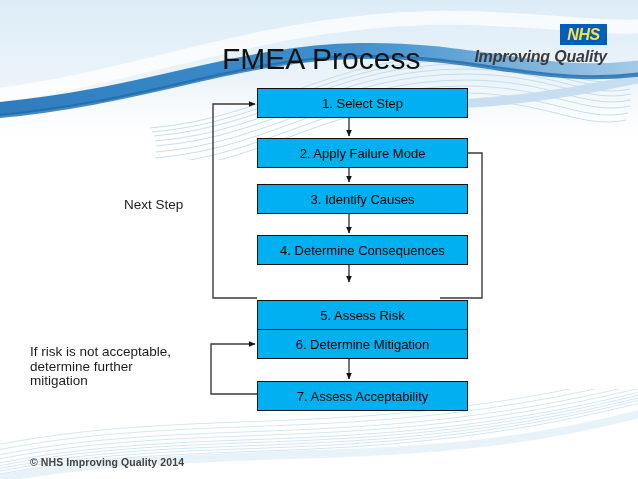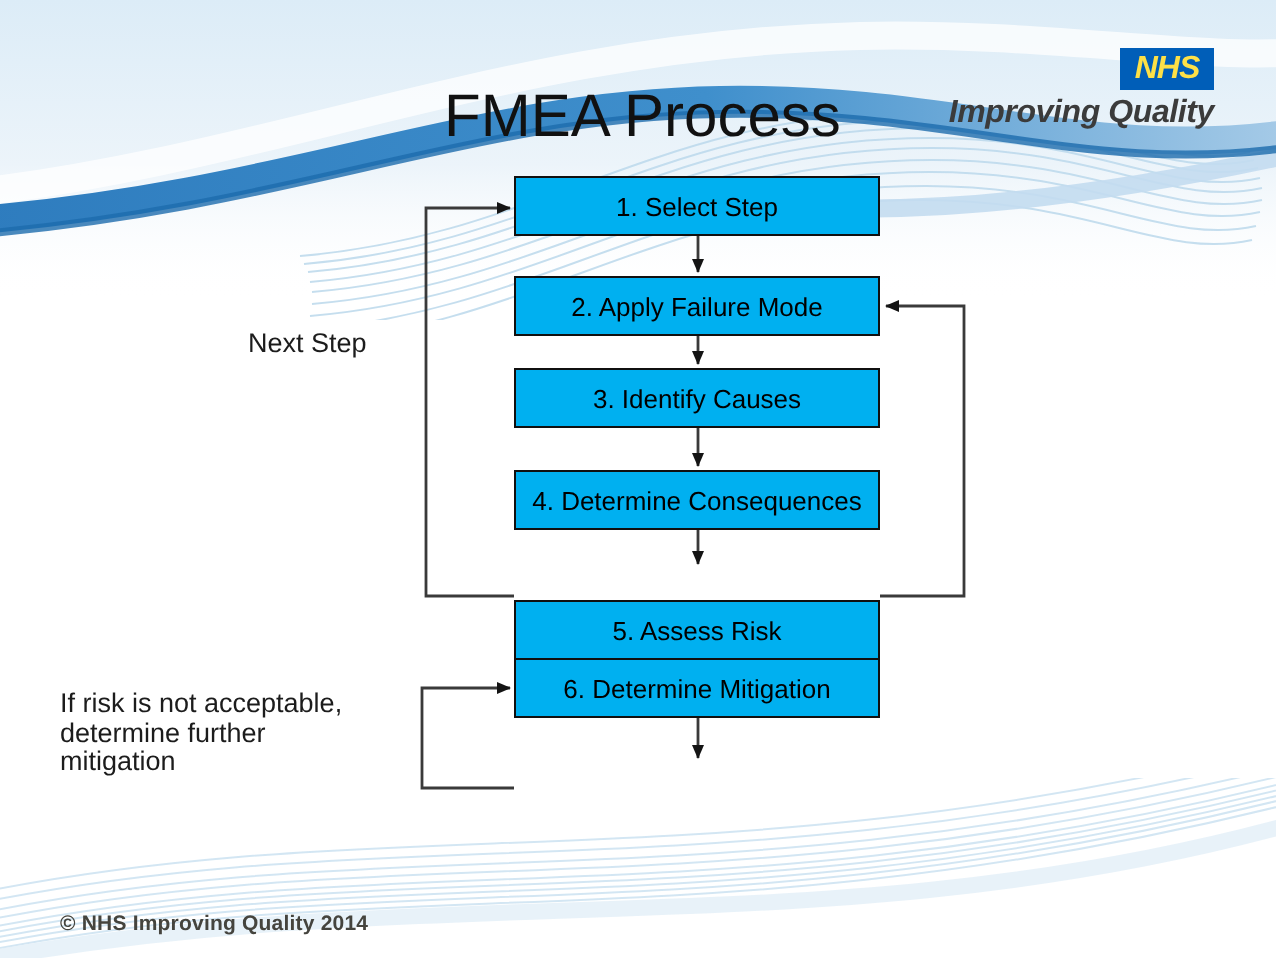--- a/index.html
+++ b/index.html
@@ -27,29 +27,29 @@
   .nhs-box span{
     color:#fde047;font-weight:700;font-style:italic;font-size:16px;letter-spacing:-0.5px;
   }
   .tagline{
     margin-top:3px;font-size:16px;font-weight:700;font-style:italic;
     color:#3b3b3b;letter-spacing:-0.2px;white-space:nowrap;
   }
   
   .connectors{position:absolute;left:0;top:0;z-index:2;pointer-events:none;}
   .flow-box{
-    position:absolute;left:257px;width:183px;height:30px;z-index:3;
+    position:absolute;left:257px;width:211px;height:30px;z-index:3;
     background:var(--box-fill,#00B0F0);
     border:1.5px solid #101010;box-sizing:border-box;
     display:flex;align-items:center;justify-content:center;
     font-size:13px;color:#000;white-space:nowrap;text-align:center;
   }
   
   .note{position:absolute;z-index:3;color:#1c1c1c;font-size:13.5px;line-height:14.5px;}
-  .note-next-step{left:124px;top:165px;}
+  .note-next-step{left:124px;top:198px;}
   .note-next-failure{left:497px;top:204px;width:92px;}
   .note-risk{left:30px;top:345px;width:150px;}
   
   .footer{
     position:absolute;left:30px;top:456px;z-index:3;
     font-size:10.5px;font-weight:600;color:#45443e;letter-spacing:0.1px;
   }
 </style>
 </head>
 <body>
@@ -139,19 +139,20 @@
       <path d="M257,394 H211 V344 H255" marker-end="url(#ah)"></path>
     </g>
   </svg>
 
   <div class="flow-box" style="top:88px">1. Select Step</div>
   <div class="flow-box" style="top:138px">2. Apply Failure Mode</div>
   <div class="flow-box" style="top:184px">3. Identify Causes</div>
   <div class="flow-box" style="top:235px">4. Determine Consequences</div>
   <div class="flow-box" style="top:300px">5. Assess Risk</div>
   <div class="flow-box" style="top:329px">6. Determine Mitigation</div>
+  <div class="flow-box" style="top:381px">7. Assess Acceptability</div>
 
   <div class="note note-next-step">Next Step</div>
   <div class="note note-risk">If risk is not acceptable, determine further mitigation</div>
 
   <div class="footer">© NHS Improving Quality 2014</div>
 
 </div>
 
 </body></html>

